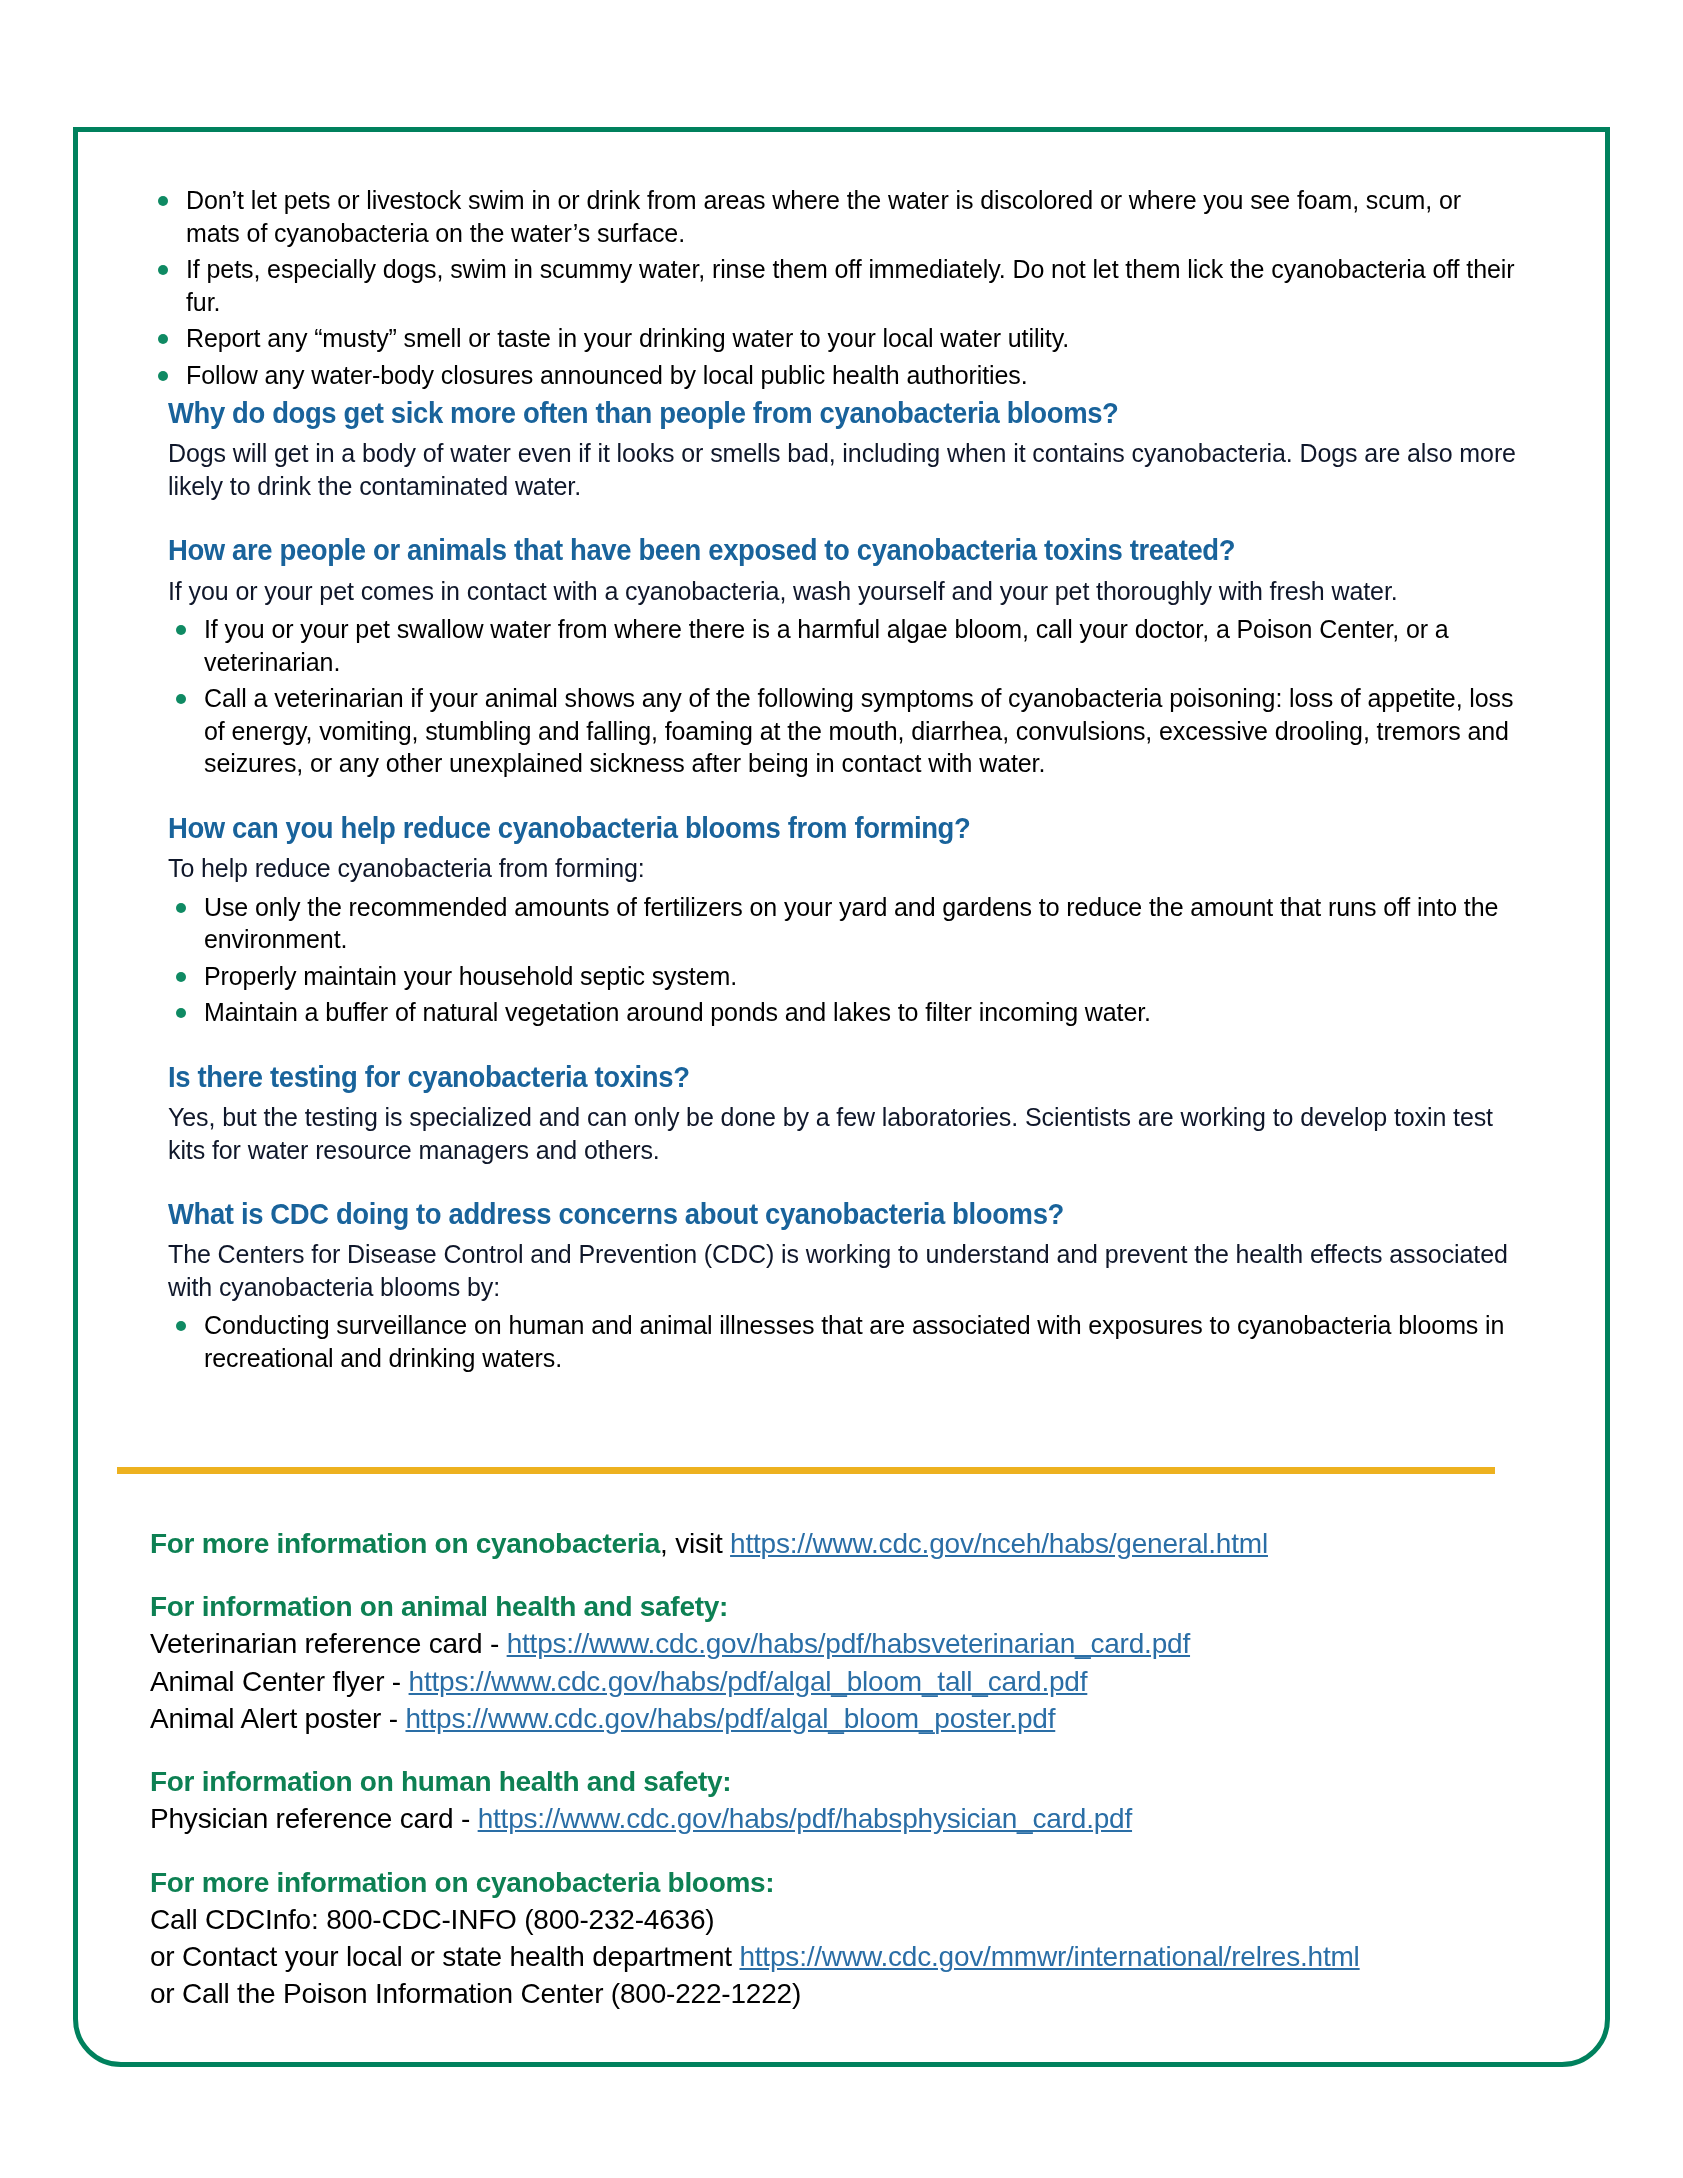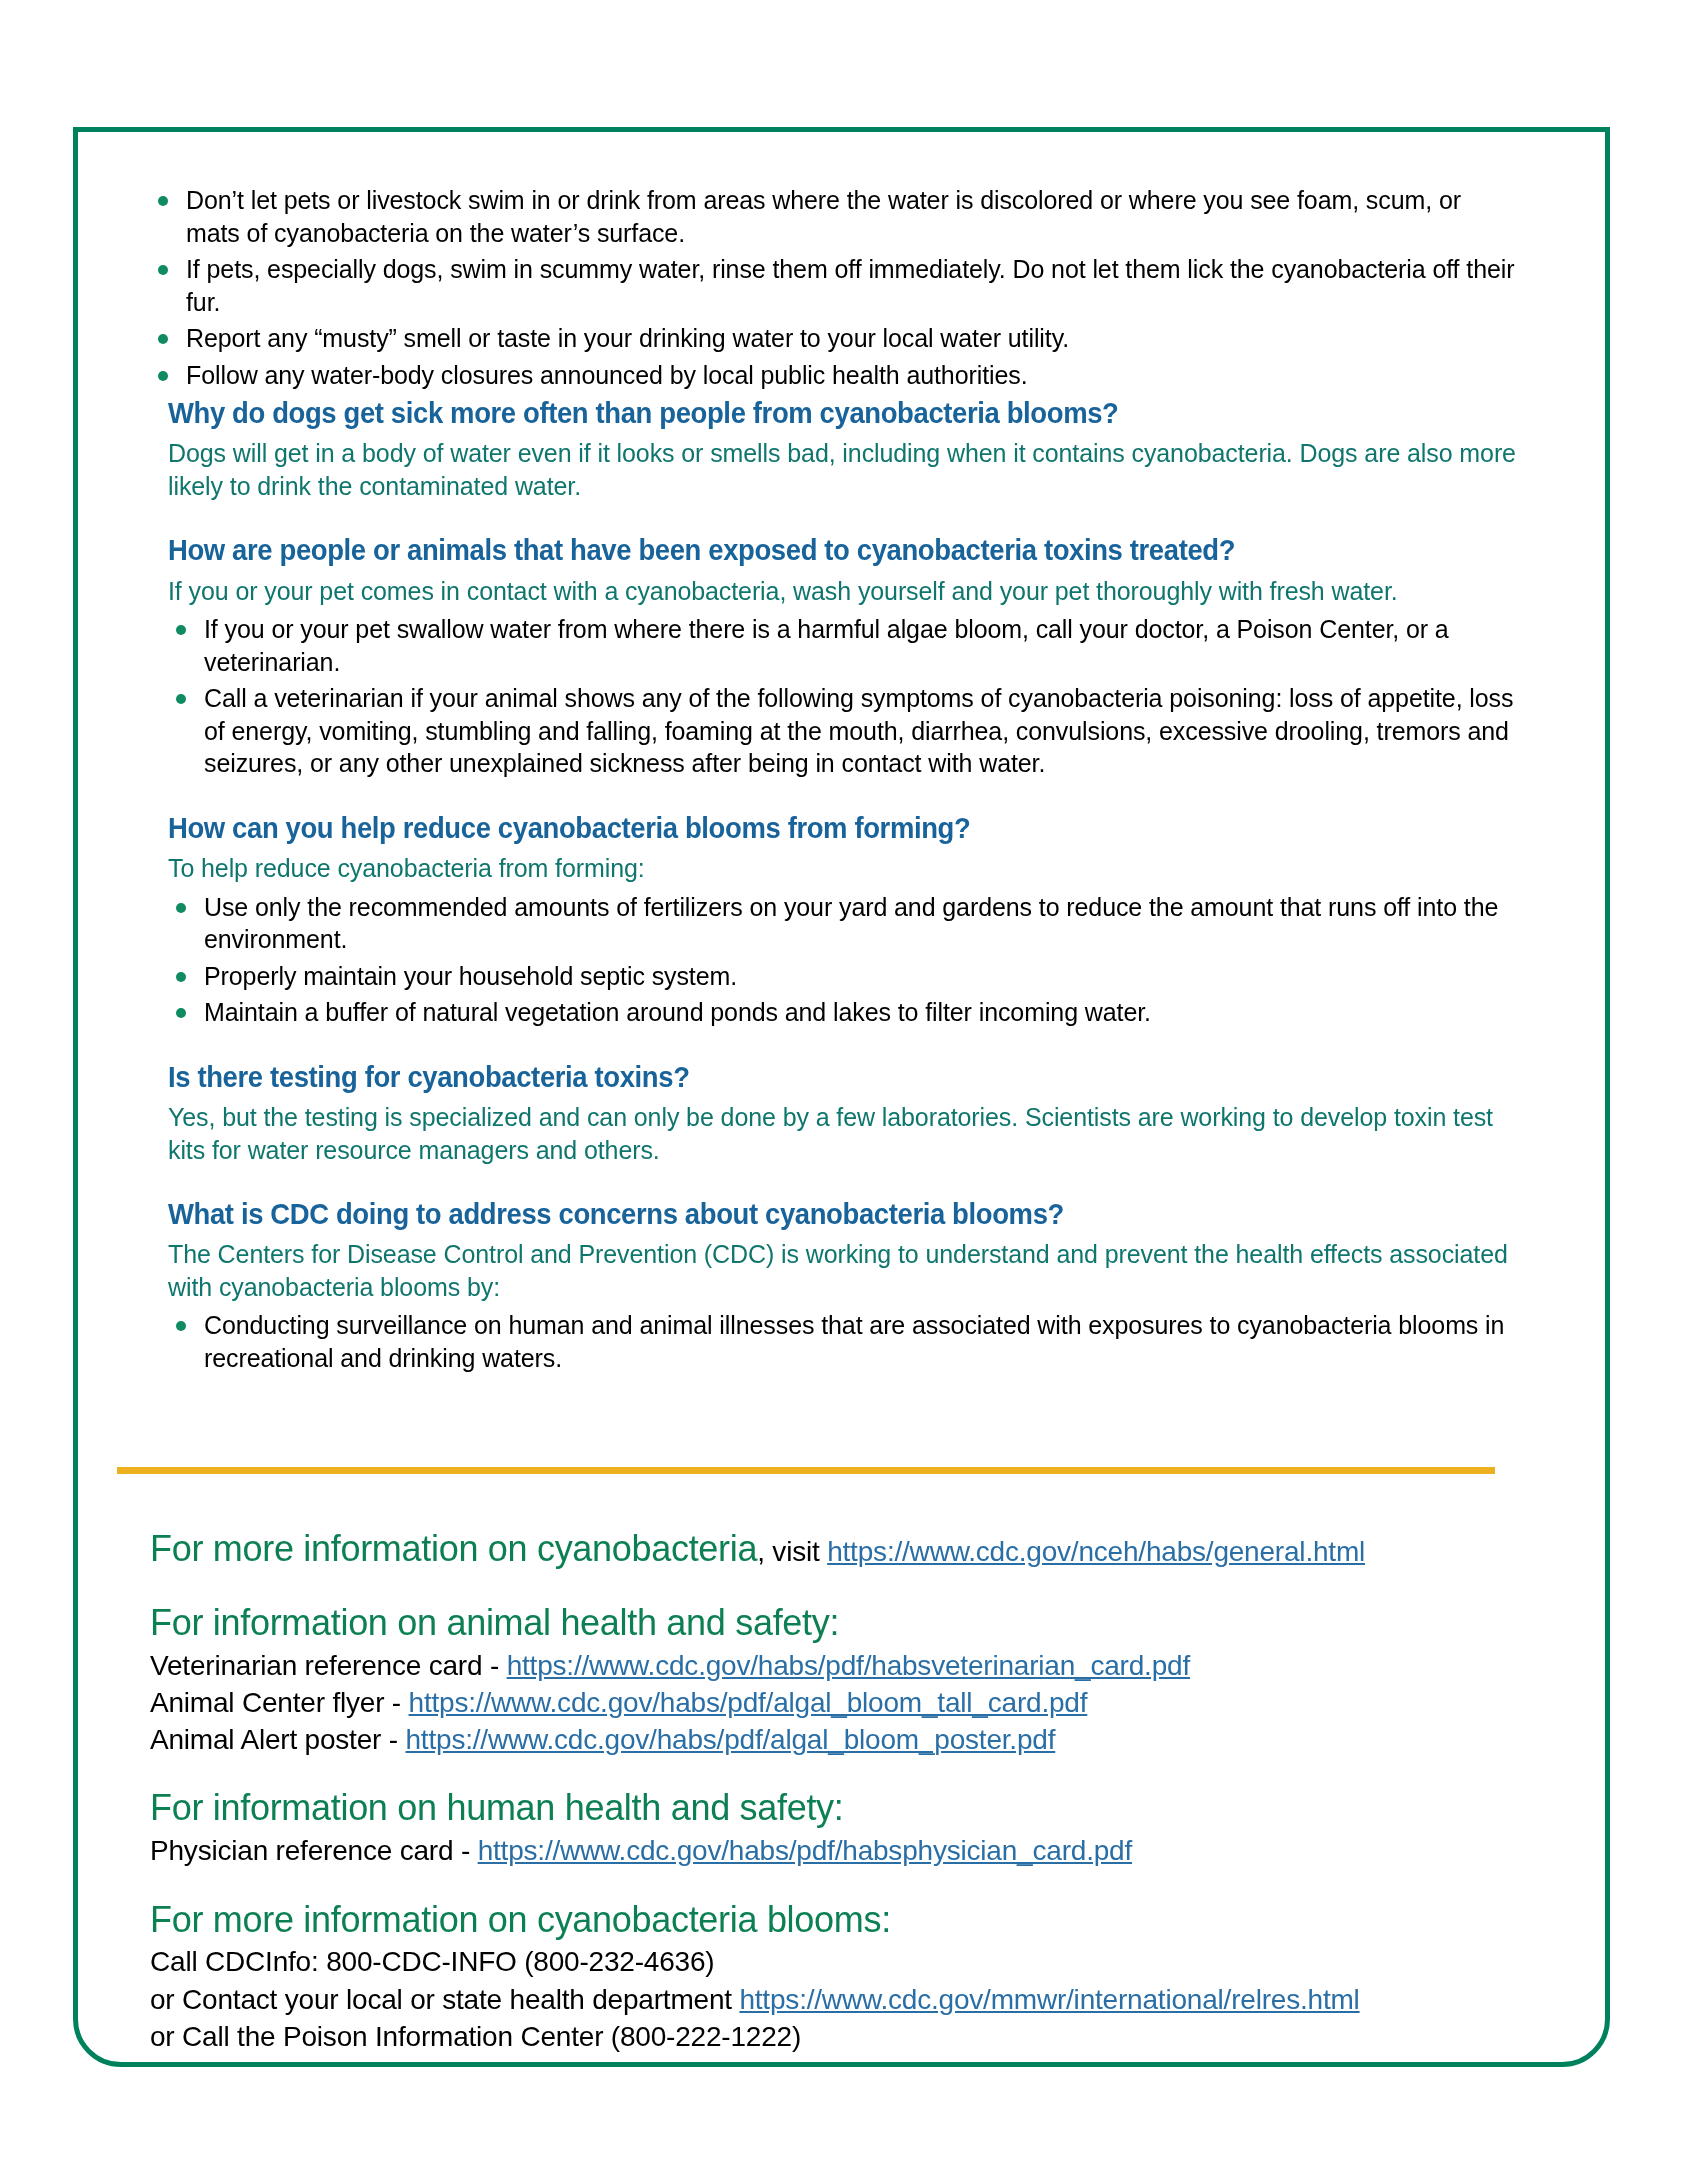--- a/index.html
+++ b/index.html
@@ -82,21 +82,21 @@
   .sec {
     margin-top: 30px;
     margin-left: 18px;
   }
   .sec:first-of-type { margin-top: 0; }
 
   p.body-text {
     margin: 7px 0 0 0;
     font-size: 25px;
     line-height: 1.30;
-    color: #0f766e;
+    color: #0f172a;
     letter-spacing: -0.1px;
   }
   p.body-text + ul.bullets { margin-top: 6px; }
 
   
   .gold-rule {
     position: absolute;
     left: 117px;
     top: 1467px;
     width: 1378px;
@@ -111,23 +111,23 @@
     top: 1525px;
     width: 1386px;
     font-size: 28px;
     color: #000000;
     letter-spacing: -0.2px;
   }
   .footer .grp { margin-bottom: 26px; }
   .footer .grp:last-child { margin-bottom: 0; }
 
   .fhead {
-    font-weight: normal;
+    font-weight: bold;
     color: #0d8053;
-    font-size: 36px;
+    font-size: 28px;
     letter-spacing: -0.3px;
   }
   .fline {
     line-height: 1.33;
     white-space: nowrap;
   }
   a.link {
     color: #2a6ea6;
     text-decoration: underline;
     text-underline-offset: 2px;

